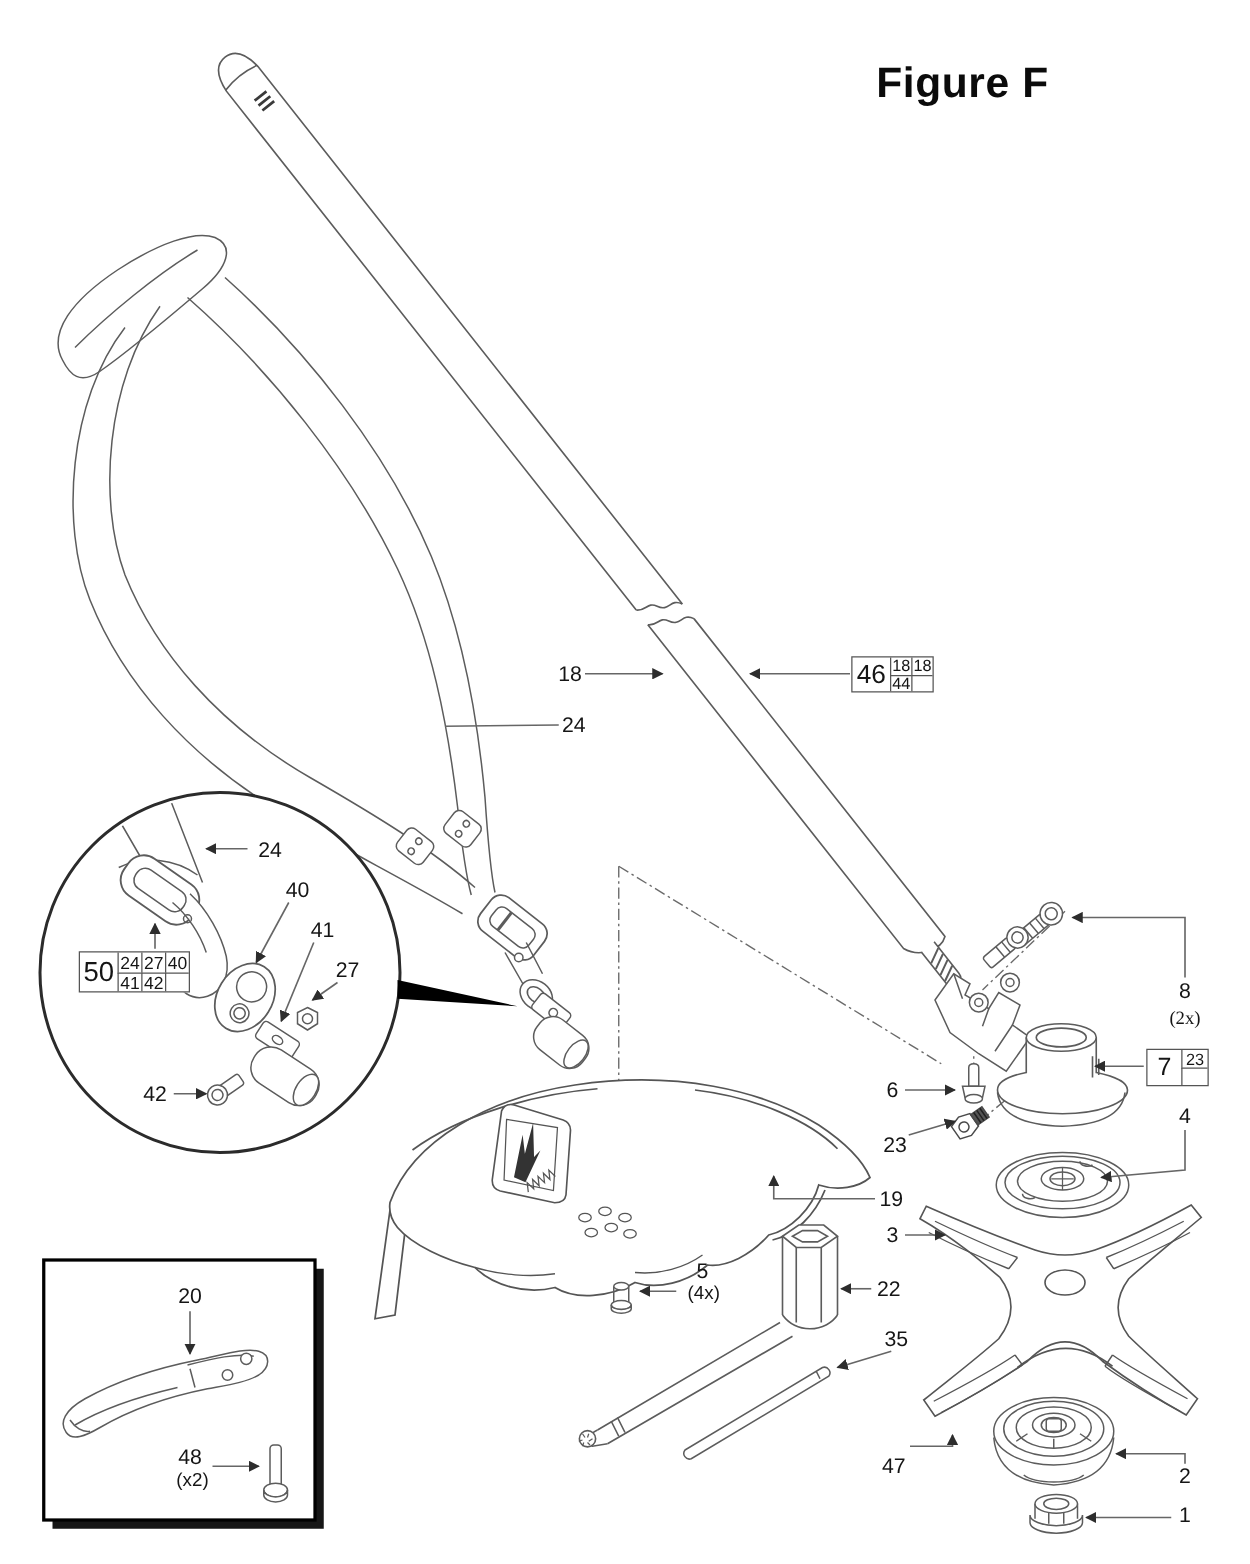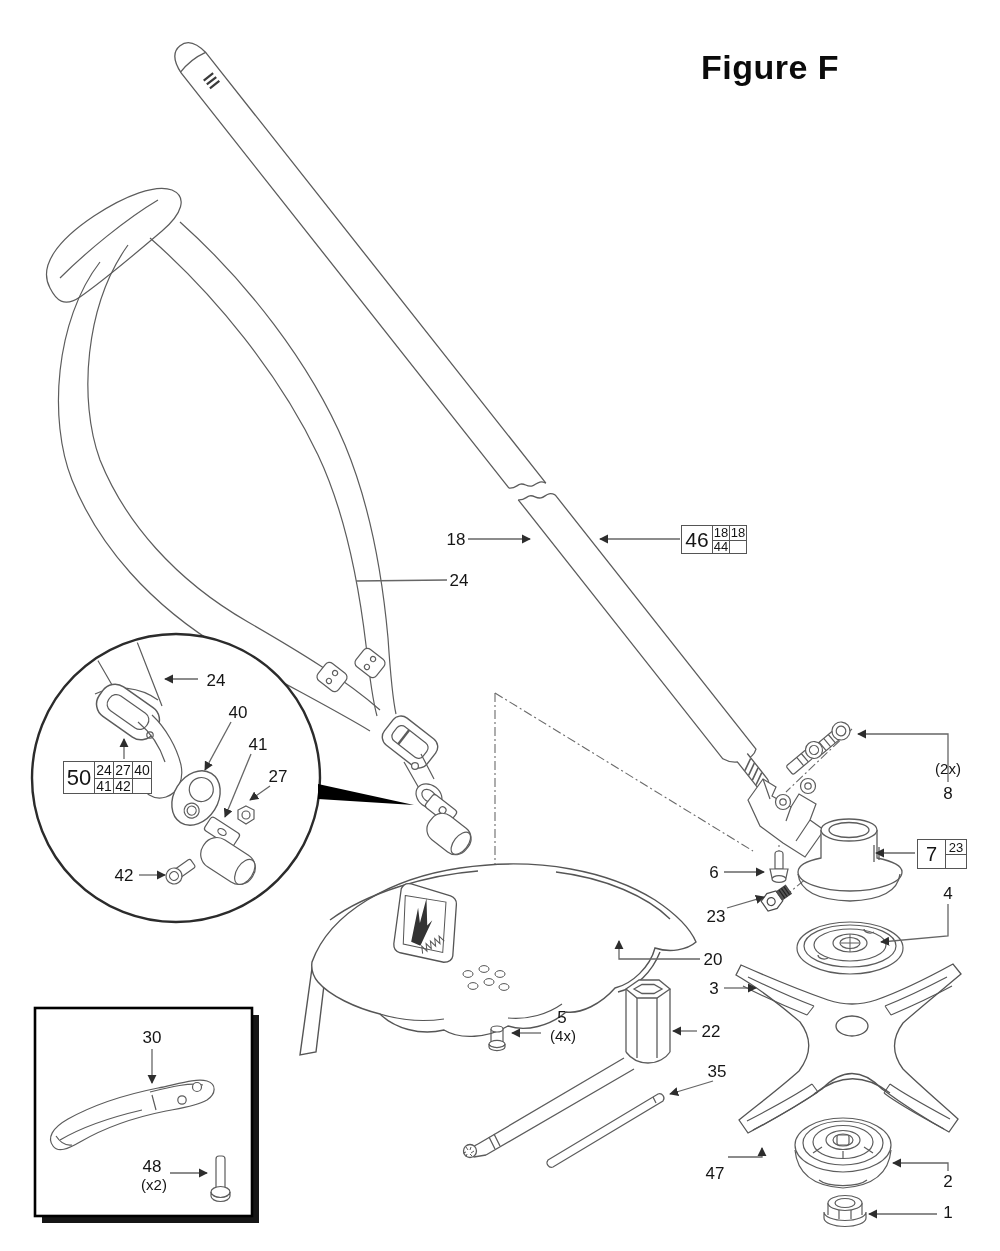--- a/index.html
+++ b/index.html
@@ -321,34 +321,34 @@
     <path d="M152,1049 V1083" marker-end="url(#arr)"></path>
     <path d="M170,1173 H207" marker-end="url(#arr)"></path>
   </g>
 </svg>
 
 <div class="title" style="left:770px;top:67px;">Figure F</div>
 
 <div class="lbl" style="left:456px;top:539px;">18</div>
 <div class="lbl" style="left:459px;top:580px;">24</div>
 <div class="lbl" style="left:948px;top:793px;">8</div>
-<div class="lbl qty" style="left:948px;top:768px;">(2x)</div>
+<div class="lbl qty" style="left:948px;top:816px;font-family:Liberation Serif, serif;">(2x)</div>
 <div class="lbl" style="left:714px;top:872px;">6</div>
 <div class="lbl" style="left:716px;top:916px;">23</div>
 <div class="lbl" style="left:948px;top:893px;">4</div>
-<div class="lbl" style="left:713px;top:959px;">20</div>
+<div class="lbl" style="left:713px;top:959px;">19</div>
 <div class="lbl" style="left:714px;top:988px;">3</div>
 <div class="lbl" style="left:562px;top:1017px;">5</div>
 <div class="lbl qty" style="left:563px;top:1035px;">(4x)</div>
 <div class="lbl" style="left:711px;top:1031px;">22</div>
 <div class="lbl" style="left:717px;top:1071px;">35</div>
 <div class="lbl" style="left:715px;top:1157px;margin-top:16px;">47</div>
 <div class="lbl" style="left:948px;top:1181px;">2</div>
 <div class="lbl" style="left:948px;top:1212px;">1</div>
-<div class="lbl" style="left:152px;top:1037px;">30</div>
+<div class="lbl" style="left:152px;top:1037px;">20</div>
 <div class="lbl" style="left:152px;top:1166px;">48</div>
 <div class="lbl qty" style="left:154px;top:1184px;text-align:center;">(x2)</div>
 <div class="lbl" style="left:216px;top:680px;">24</div>
 <div class="lbl" style="left:238px;top:712px;">40</div>
 <div class="lbl" style="left:258px;top:744px;">41</div>
 <div class="lbl" style="left:278px;top:776px;">27</div>
 <div class="lbl" style="left:124px;top:875px;">42</div>
 
 <div class="gbox" id="box46" style="left:681px;top:525px;">
   <div class="primary">46</div>

